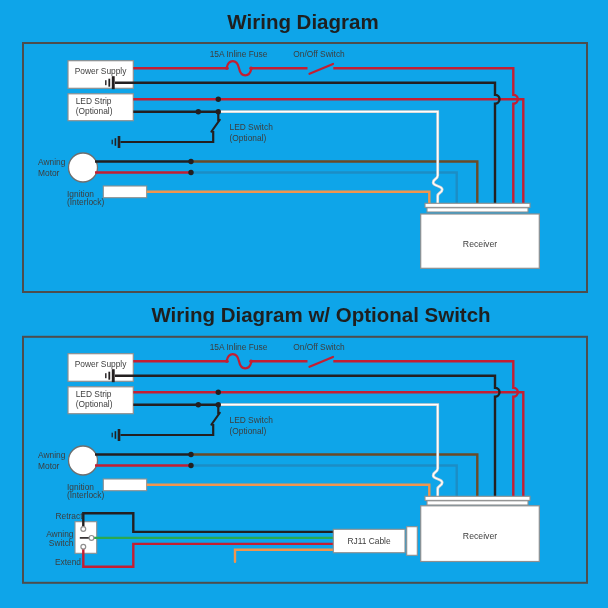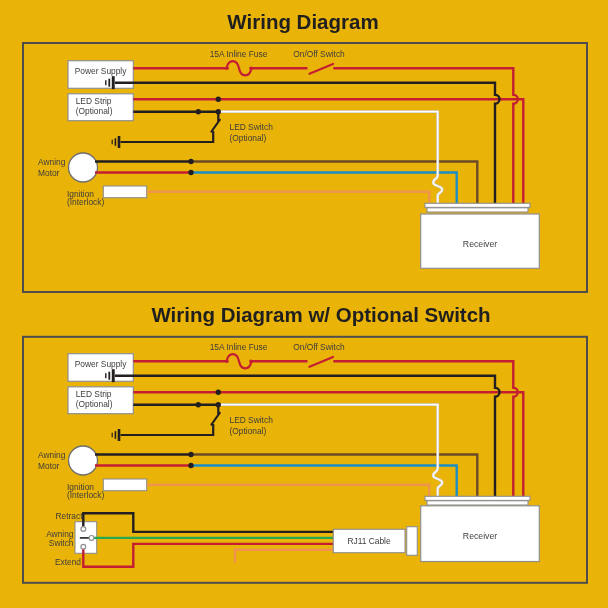--- a/index.html
+++ b/index.html
@@ -1,16 +1,16 @@
 <!DOCTYPE html>
 <html><head>
 <meta charset="utf-8">
 <style>
   html,body{margin:0;padding:0;background:#fff;}
-  .page{position:relative;width:608px;height:608px;background:#eab308;overflow:hidden;}
+  .page{position:relative;width:608px;height:608px;background:#0ea5e9;overflow:hidden;}
   svg{position:absolute;left:0;top:0;}
   svg text{font-family:"Liberation Sans","DejaVu Sans",sans-serif;}
   .lbl{font-size:8.4px;}
   .title{font-size:20.5px;font-weight:bold;}
   .recv{font-size:8.7px;}
 </style>
 </head>
 <body>
 
 <div class="page">

